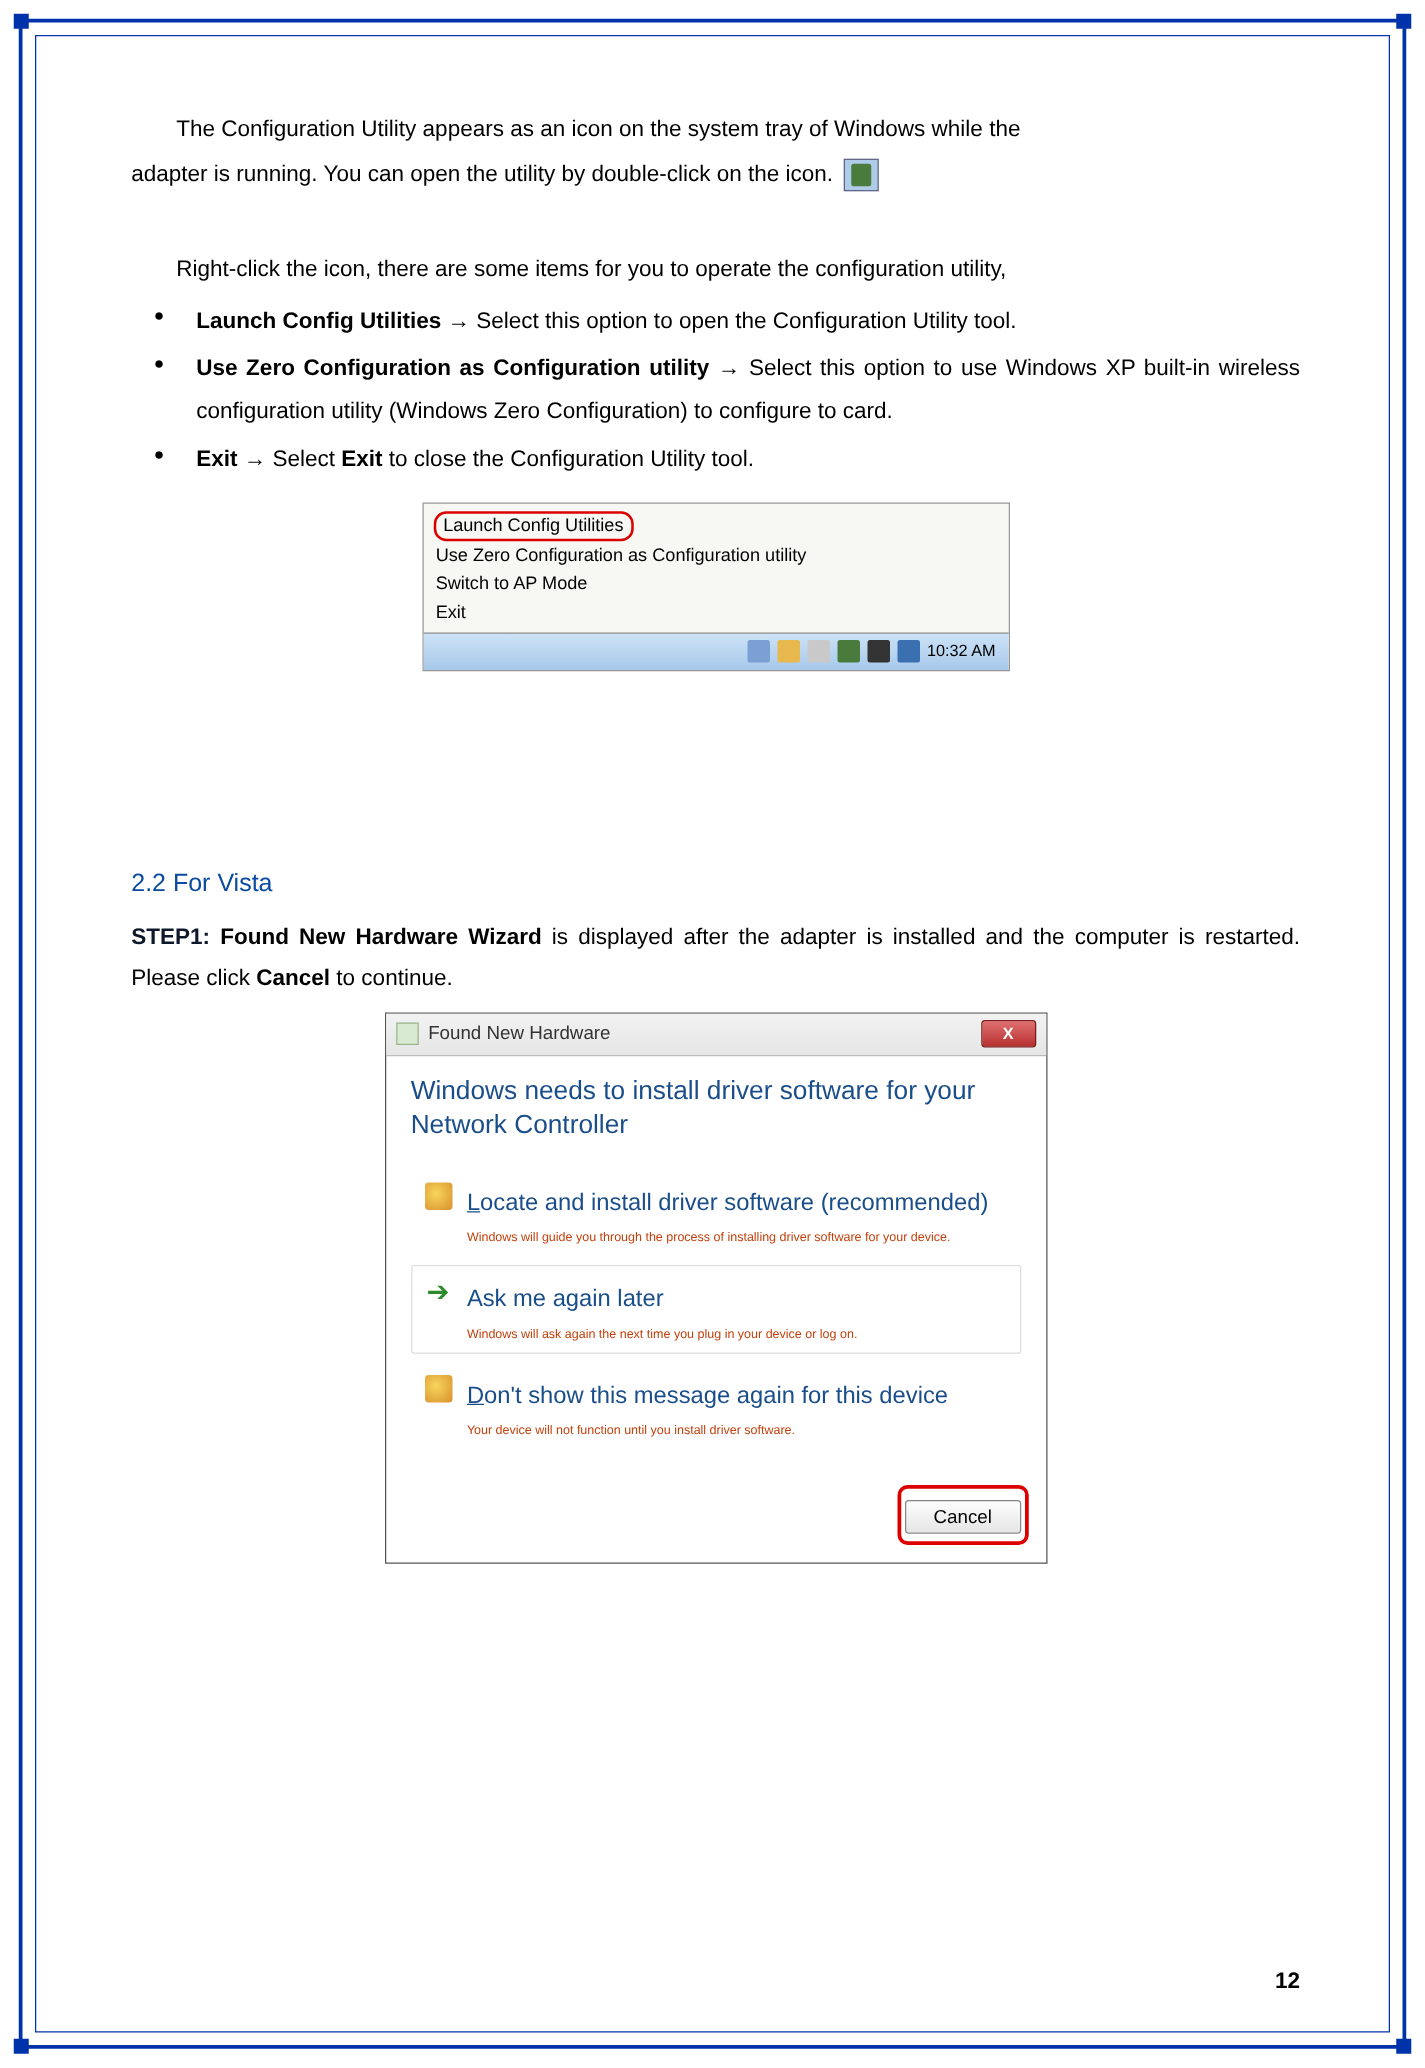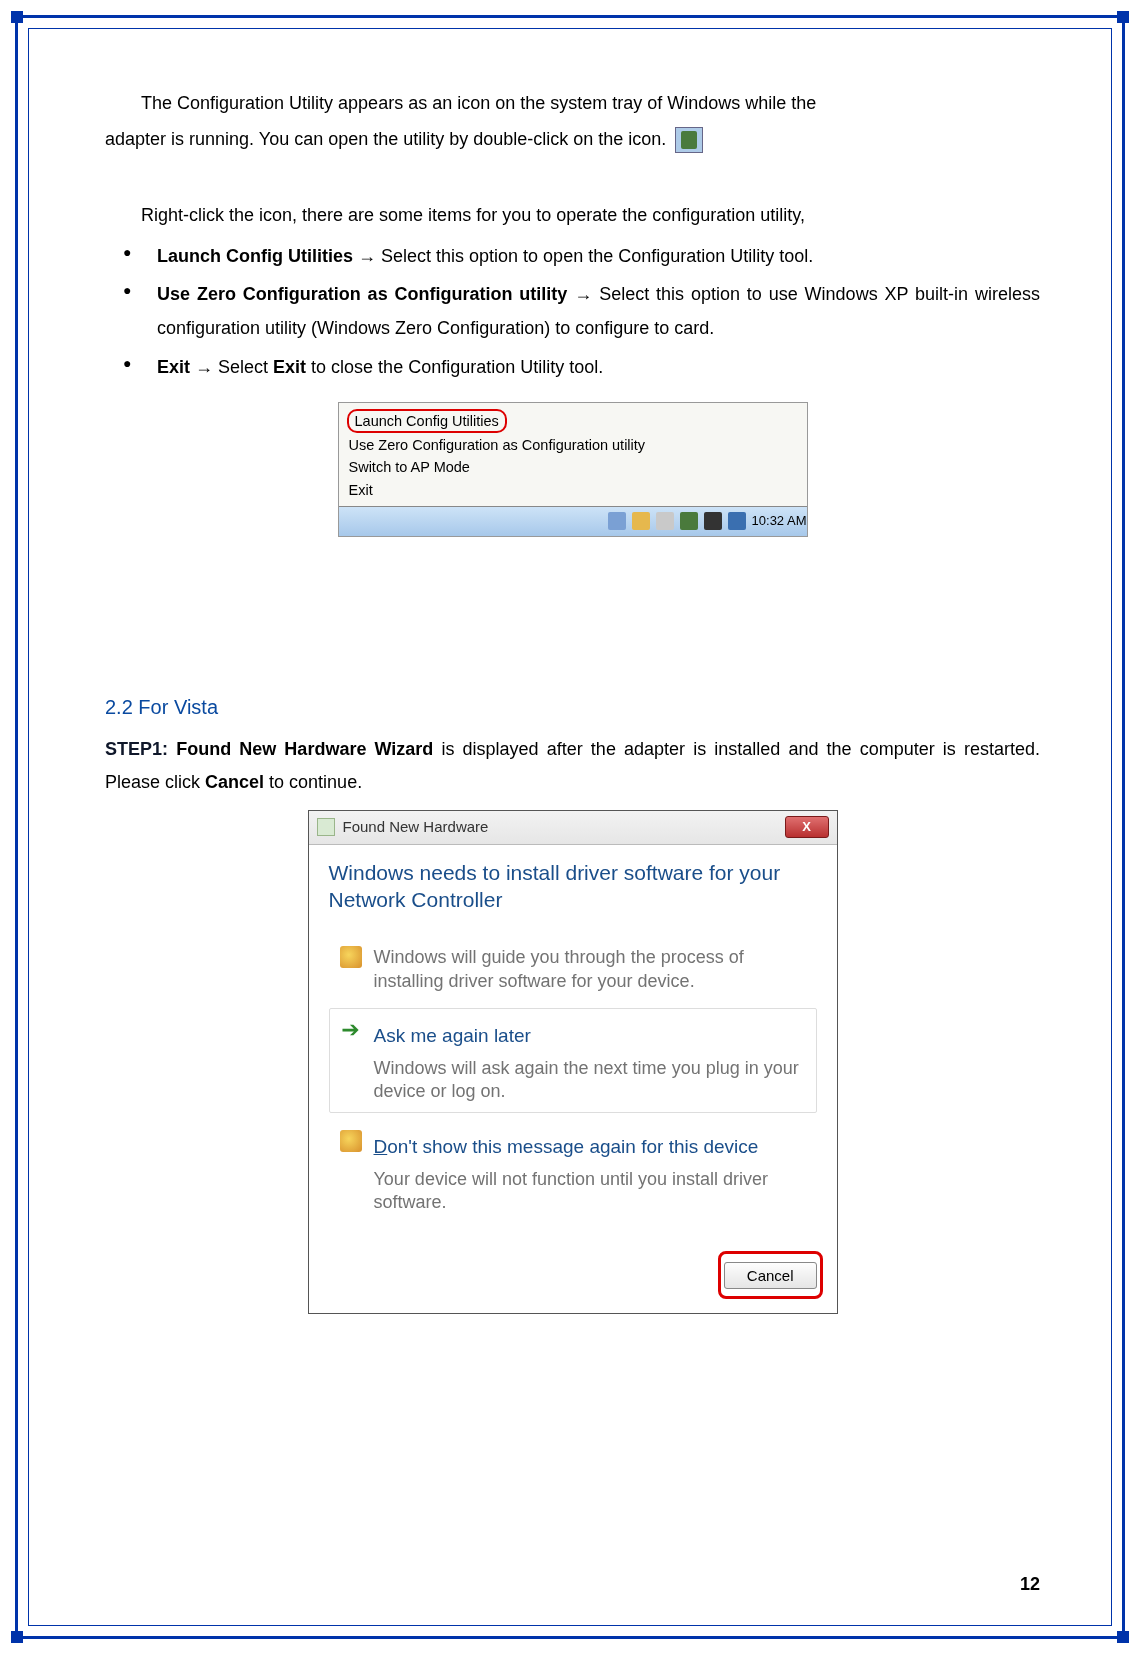--- a/index.html
+++ b/index.html
@@ -15,39 +15,39 @@
 .intro2{text-indent:2em;margin-top:40px}
 ul.bullets{list-style:none;margin-top:6px}
 ul.bullets li{position:relative;padding-left:52px;text-align:justify;line-height:1.9;margin-top:4px}
 ul.bullets li::before{content:"●";position:absolute;left:18px;top:0;font-size:14px}
 .arrow::after{content:" → "}
 .bold{font-weight:bold}
 .fig1{width:470px;margin:18px auto 0;border:1px solid #999;background:#f7f7f3;font-family:Tahoma,Arial,sans-serif;font-size:14.5px;line-height:1.4}
 .fig1 .menu{padding:6px 6px 4px 8px}
 .fig1 .hl{display:inline-block;border:2px solid #d00;border-radius:10px;padding:0 6px;margin-bottom:2px}
 .fig1 .row{padding:0 0 2px 2px}
-.fig1 .taskbar{height:30px;background:linear-gradient(#cde3f7,#a7c8ea);border-top:1px solid #888;display:flex;align-items:center;justify-content:flex-end;gap:6px;font-size:13px}
+.fig1 .taskbar{height:30px;background:linear-gradient(#cde3f7,#a7c8ea);border-top:1px solid #888;display:flex;align-items:center;justify-content:flex-end;padding-right:10px;gap:6px;font-size:13px}
 .tray-ic{width:18px;height:18px;border-radius:2px}
 .s22{margin-top:150px}
 .h22{color:#0a4aa0;font-weight:normal;font-size:20px}
 .step1{margin-top:6px;text-align:justify;line-height:1.85}
 .step-lbl{color:#0f172a;font-weight:bold}
 .vista{width:530px;margin:10px auto 0;border:1px solid #555;background:#fff;font-family:'Segoe UI',Tahoma,Arial,sans-serif}
 .vista .titlebar{height:34px;background:linear-gradient(#f2f2f2,#e6e6e6);border-bottom:1px solid #bbb;display:flex;align-items:center;padding:0 8px;color:#333;font-size:15px}
 .vista .titlebar .ic{width:18px;height:18px;background:#d9ead3;border:1px solid #9ab58a;margin-right:8px}
 .vista .close{margin-left:auto;width:44px;height:22px;background:linear-gradient(#e07070,#b83030);border:1px solid #7a1a1a;border-radius:3px;color:#fff;display:flex;align-items:center;justify-content:center;font-size:13px;font-weight:bold}
 .vista .body{padding:14px 20px 16px 20px}
 .vista .headline{color:#1a4e8a;font-size:21px;line-height:1.3;margin-bottom:22px}
 .vista .opt{border:1px solid #ddd;border-radius:2px;padding:8px 10px 8px 44px;margin-bottom:6px;position:relative}
 .vista .opt.noborder{border-color:transparent}
 .vista .opt .oic{position:absolute;left:10px;top:10px;width:22px;height:22px}
 .shield{background:radial-gradient(circle at 40% 40%,#f7d55c,#d8902c);border-radius:3px}
 .arrowic{color:#2d8a2d;font-size:22px;line-height:22px;text-align:center}
 .vista .opt .ot{color:#1a4e8a;font-size:19px}
-.vista .opt .od{color:#737373;font-size:18px;line-height:1.3;margin-top:2px}
+.vista .opt .od{color:#c2410c;font-size:10px;line-height:1.3;margin-top:2px}
 .vista .under{text-decoration:underline}
 .vista .btnrow{text-align:right;padding:6px 14px 14px 0}
 .vista .cancel{display:inline-block;border:3px solid #d00;border-radius:8px;padding:3px}
 .vista .cancel .inner{border:1px solid #888;background:linear-gradient(#fdfdfd,#e5e5e5);padding:4px 22px;font-size:15px;border-radius:3px}
 .pagenum{position:absolute;right:0;bottom:-8px;font-weight:bold;font-size:18px}
 </style>
 </head>
 <body>
 
 <div class="frame-outer"></div>
@@ -113,20 +113,21 @@
         <span>Found New Hardware</span>
         <span class="close">
             <span>X</span>
           </span>
       </div>
       <div class="body">
         <div class="headline">Windows needs to install driver software for your Network Controller</div>
 
         <div class="opt noborder">
           <div class="oic shield"></div>
+          <div class="ot"><span class="under">L</span><span>ocate and install driver software (recommended)</span></div>
           <div class="od">Windows will guide you through the process of installing driver software for your device.</div>
         </div>
 
         <div class="opt">
           <div class="oic arrowic">➔</div>
           <div class="ot"><span>Ask me again later</span></div>
           <div class="od">Windows will ask again the next time you plug in your device or log on.</div>
         </div>
 
         <div class="opt noborder">

